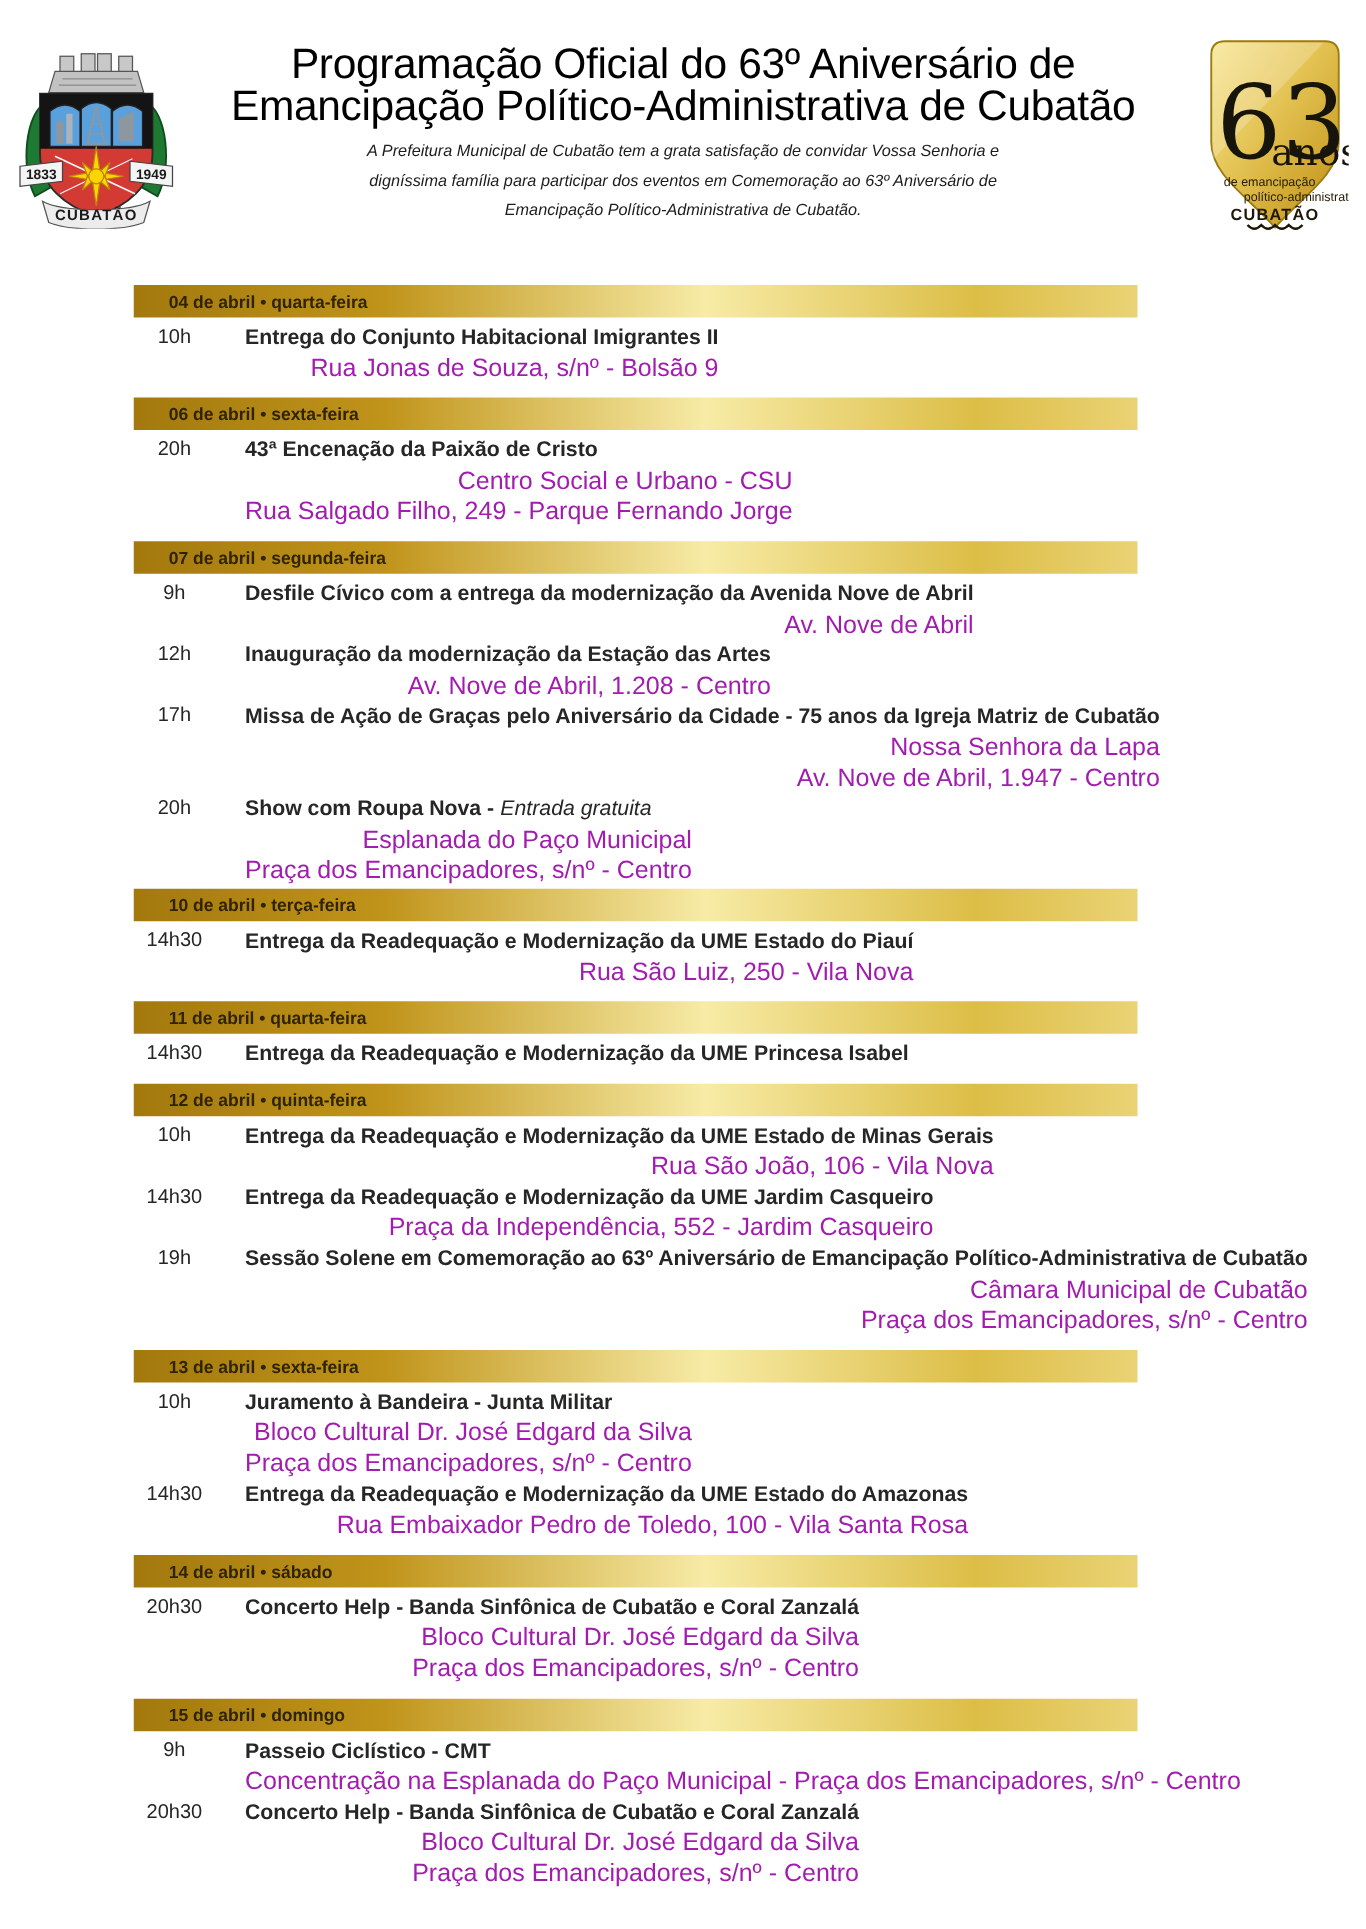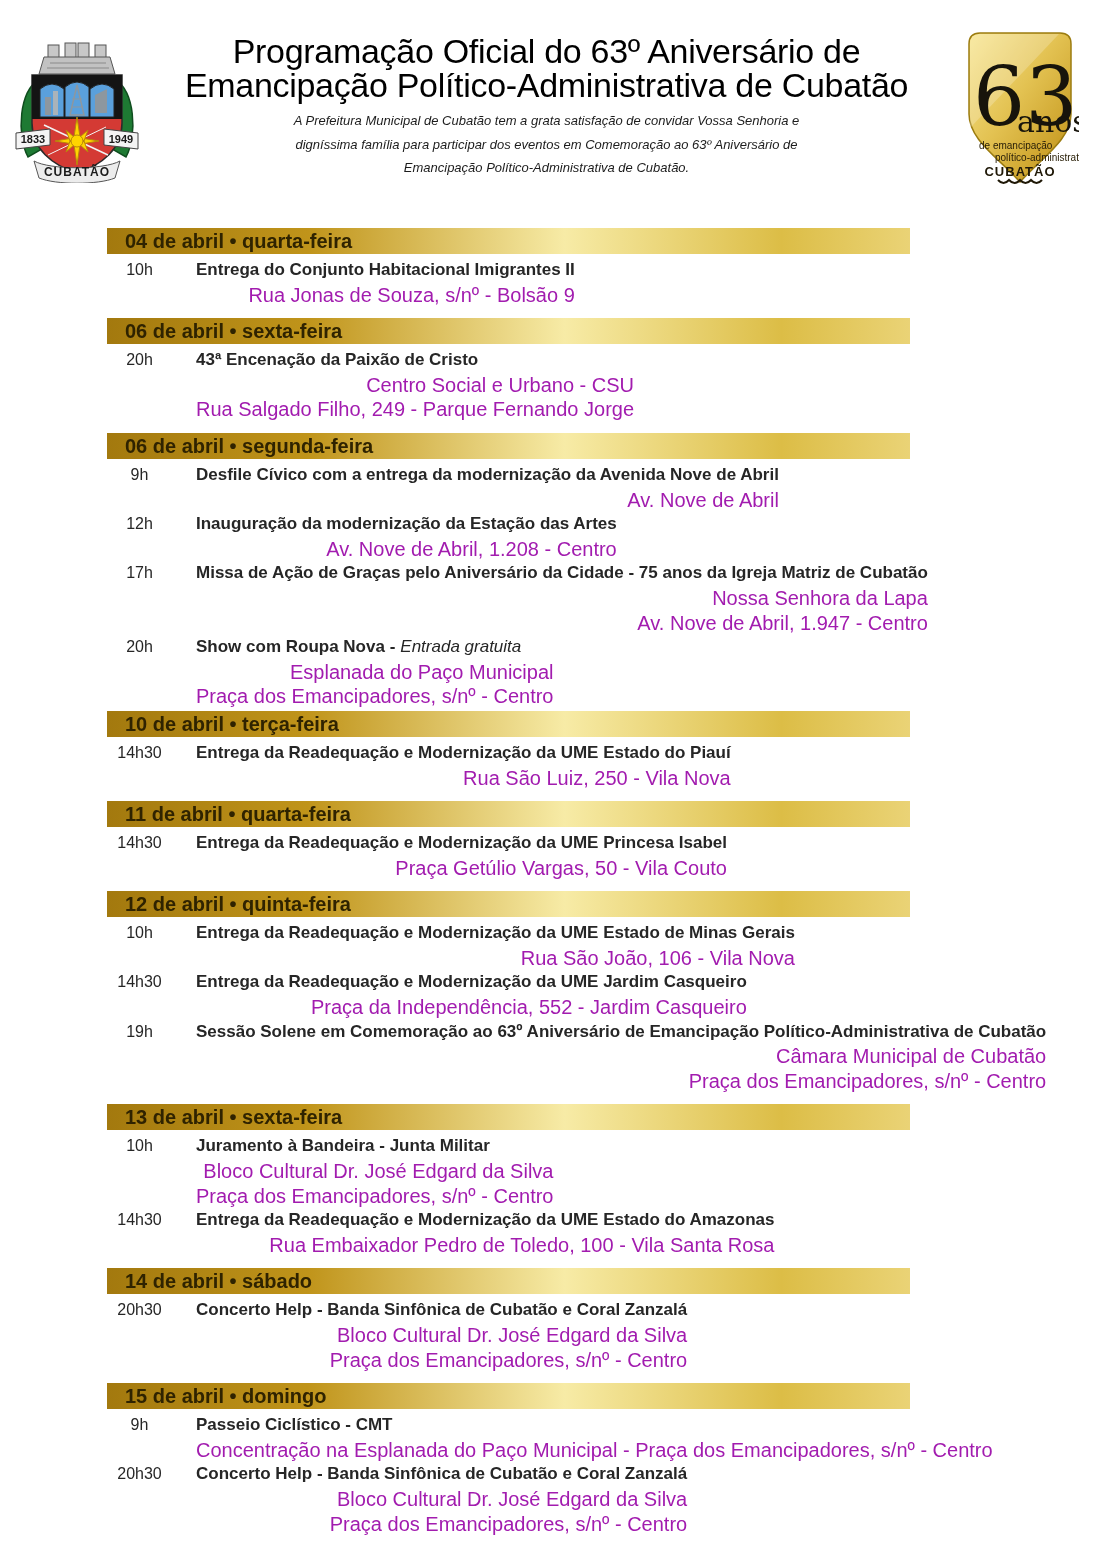--- a/index.html
+++ b/index.html
@@ -17,22 +17,22 @@
   .title-line{font-size:34px;line-height:34px;color:#000000;letter-spacing:-0.3px;}
   .invitation{margin-top:7px;font-style:italic;font-size:13px;line-height:23.5px;color:#1c1c1c;}
   
   .schedule{position:absolute;left:107px;top:228px;width:986px;}
   .schedule-section{margin-top:11px;}
   .schedule-section:first-child{margin-top:0;}
   .schedule-section.gap-none{margin-top:2px;}
   .schedule-section.gap-large{}
   .date-bar{
     width:803px;height:26px;line-height:27px;box-sizing:border-box;
-    padding-left:18px;margin-bottom:4px;
-    font-weight:bold;font-size:20px;color:var(--bar-text,#2f2300);
+    padding-left:28px;margin-bottom:4px;
+    font-weight:bold;font-size:14px;color:var(--bar-text,#2f2300);
     background:linear-gradient(90deg,
       var(--gold-dark,#a3790e) 0%,
       var(--gold-mid,#c0941a) 25%,
       var(--gold-light,#f7eba6) 57%,
       var(--gold-deep,#dcbd46) 84%,
       var(--gold-end,#ead376) 100%);
   }
   .event{display:flex;align-items:flex-start;}
   .time{flex:none;width:65px;text-align:center;font-size:16px;line-height:24.6px;color:#262626;}
   .event-content{margin-left:24px;white-space:nowrap;}
@@ -161,21 +161,21 @@
     <div class="time">20h</div>
     <div class="event-content">
       <div class="title-row"><span class="title">43ª Encenação da Paixão de Cristo</span></div>
     <div class="loc">Centro Social e Urbano - CSU</div>
             <div class="loc">Rua Salgado Filho, 249 - Parque Fernando Jorge</div>
           </div>
   </div>
       </div>
   </section>
     <section class="schedule-section gap-normal">
-    <div class="date-bar">06 de abril • segunda-feira</div>
+    <div class="date-bar">07 de abril • segunda-feira</div>
     <div class="events">
         <div class="event">
     <div class="time">9h</div>
     <div class="event-content">
       <div class="title-row"><span class="title">Desfile Cívico com a entrega da modernização da Avenida Nove de Abril</span></div>
     <div class="loc">Av. Nove de Abril</div>
           </div>
   </div>
         <div class="event">
     <div class="time">12h</div>
@@ -214,21 +214,20 @@
   </div>
       </div>
   </section>
     <section class="schedule-section gap-large">
     <div class="date-bar">11 de abril • quarta-feira</div>
     <div class="events">
         <div class="event">
     <div class="time">14h30</div>
     <div class="event-content">
       <div class="title-row"><span class="title">Entrega da Readequação e Modernização da UME Princesa Isabel</span></div>
-    <div class="loc">Praça Getúlio Vargas, 50 - Vila Couto</div>
           </div>
   </div>
       </div>
   </section>
     <section class="schedule-section gap-normal">
     <div class="date-bar">12 de abril • quinta-feira</div>
     <div class="events">
         <div class="event">
     <div class="time">10h</div>
     <div class="event-content">

